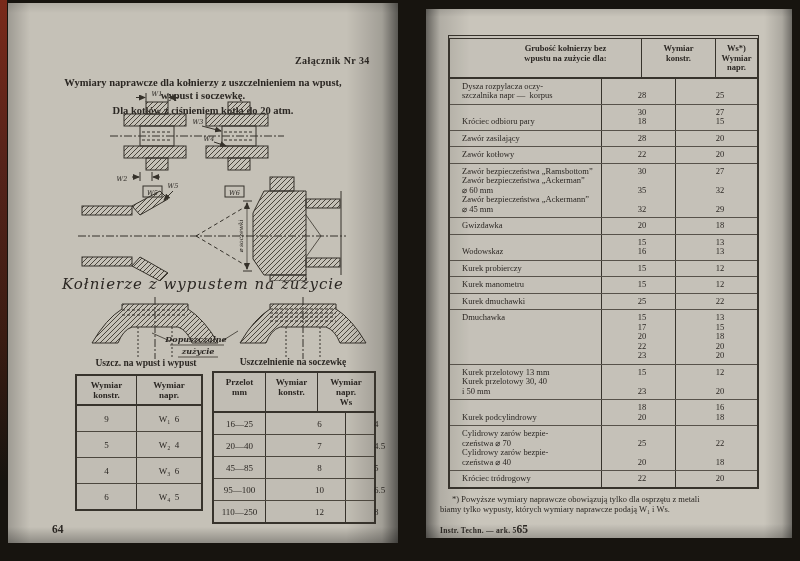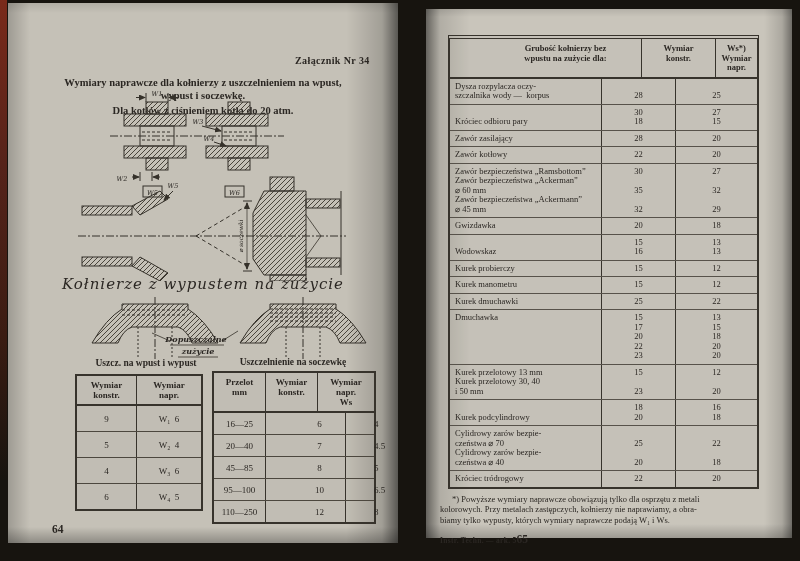--- a/index.html
+++ b/index.html
@@ -52,21 +52,21 @@
   .tblA .s-head,.tblA .s-row{grid-template-columns:60px auto;}
   .tblB .s-head,.tblB .s-row{grid-template-columns:52px 52px auto;}
   
   .main-table{width:307px;border:2px solid #37332c;border-top:4px double #37332c;background:rgba(0,0,0,0.015);}
   .m-head{display:grid;grid-template-columns:152px 74px auto;border-bottom:2px solid #37332c;padding-left:40px;}
   .m-hcell{padding:5px 2px 4px 2px;text-align:center;font-size:8.5px;font-weight:bold;
            white-space:pre-line;line-height:9.5px;border-right:1.5px solid #37332c;}
   .m-hcell:last-child{border-right:none;}
   .m-row{display:grid;grid-template-columns:152px 74px auto;}
   .m-row ~ .m-row{border-top:1px solid #57524a;}
-  .m-cell{padding:3px 2px;border-right:1.5px solid #37332c;font-size:8.5px;}
+  .m-cell{padding:3px 2px;border-right:1.5px solid #37332c;font-size:8.5px;margin-left:7px;}
   .m-cell:last-child{border-right:none;}
   .m-cell div{line-height:9.5px;white-space:pre;}
   .m-label{padding-left:5px;text-align:left;}
   .m-val{text-align:center;}
   
   .footnote{margin:5px 0 0 -8px;width:348px;font-size:8.5px;line-height:10.5px;}
   .footnote div:first-child{text-indent:12px;}
   .footer-row{margin:8px 0 0 -8px;width:342px;display:flex;align-items:flex-end;}
   .imprint{font-size:7.5px;font-weight:bold;letter-spacing:.3px;}
   .pageno-r{font-size:11.5px;font-weight:bold;}
@@ -249,21 +249,21 @@
 wpustu na zużycie dla:</div>
           <div class="m-hcell">Wymiar
 konstr.</div>
           <div class="m-hcell">Ws*)
 Wymiar
 napr.</div>
         </div>
         <div class="m-row">
           <div class="m-cell m-label">
             <div>Dysza rozpylacza oczy-</div>
-            <div>szczalnika wody —  korpus</div>
+            <div>szczalnika napr —  korpus</div>
           </div>
           <div class="m-cell m-val">
             <div>&nbsp;</div>
             <div>28</div>
           </div>
           <div class="m-cell m-val">
             <div>&nbsp;</div>
             <div>25</div>
           </div>
         </div>
@@ -465,21 +465,20 @@
           <div class="m-cell m-val">
             <div>22</div>
           </div>
           <div class="m-cell m-val">
             <div>20</div>
           </div>
         </div>
       </div>
     <div class="footnote">
         <div>*) Powyższe wymiary naprawcze obowiązują tylko dla osprzętu z metali</div>
-        <div>kolorowych. Przy metalach zastępczych, kołnierzy nie naprawiamy, a obra-</div>
         <div>biamy tylko wypusty, których wymiary naprawcze podają W₁ i Ws.</div>
       </div>
     <div class="footer-row">
       <div class="imprint">Instr. Techn. — ark. 5</div>
       <div class="pageno-r">65</div>
     </div>
   </div>
 </div>
 
 </body></html>

